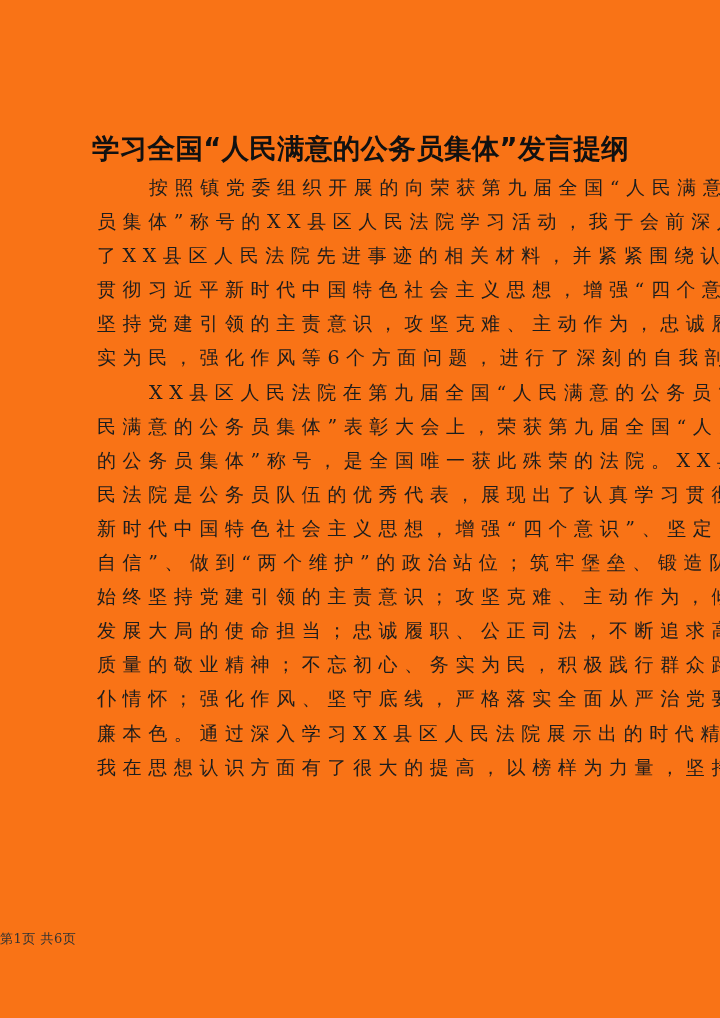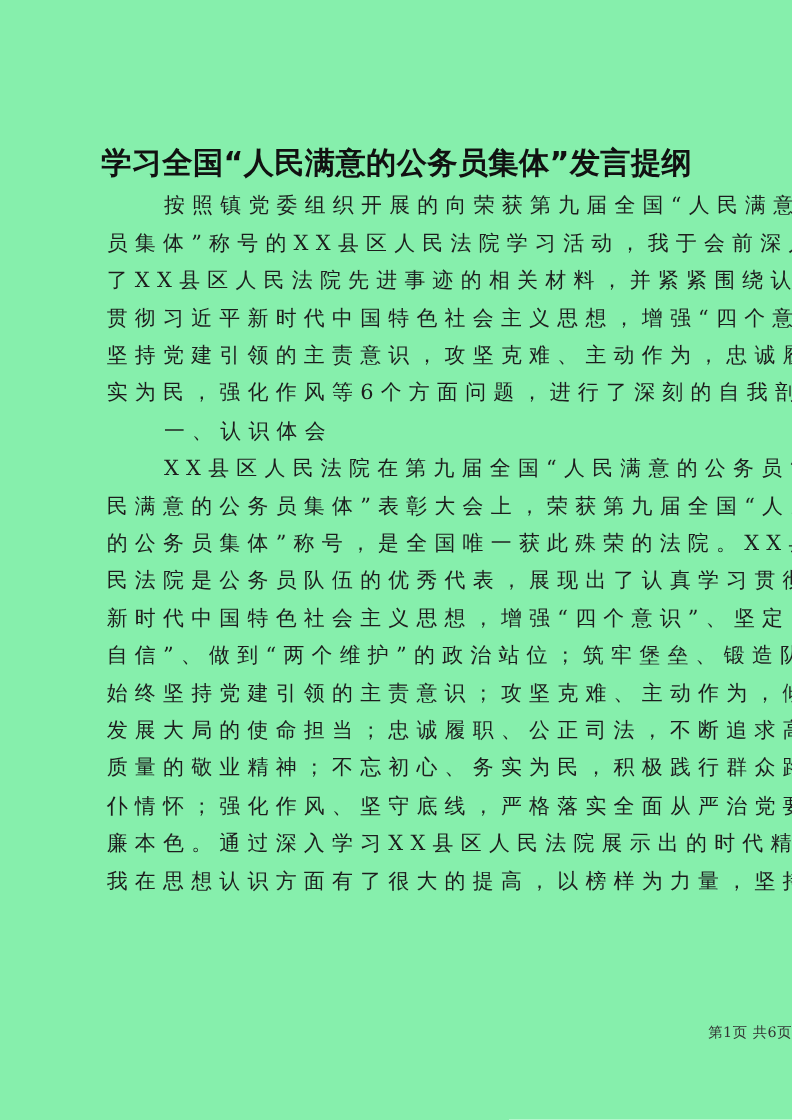--- a/index.html
+++ b/index.html
@@ -1,43 +1,42 @@
 <!DOCTYPE html>
 <html><head>
 <meta charset="utf-8">
 <style>
   html, body { margin: 0; padding: 0; background: #ffffff; }
   body { width: 720px; height: 1018px; position: relative; overflow: hidden;
          font-family: "DejaVu Serif", "Liberation Serif", serif; color: #1a1a1a; }
-  .page { position: absolute; left: 0; top: 0; width: 720px; height: 1018px; background: #86efac; }
+  .page { position: absolute; left: 0; top: 0; width: 720px; height: 1018px; background: #f97316; }
   .title { position: absolute; left: 92px; top: 128px; width: 540px;
            font-family: "DejaVu Sans", "Liberation Sans", sans-serif;
            font-weight: bold; font-size: 27.5px; line-height: 40px; letter-spacing: 0.3px;
            white-space: nowrap; color: #111; }
   .body { position: absolute; left: 97px; top: 170px; width: 530px; }
   .line { height: 34.1px; line-height: 34.1px; font-size: 19px; letter-spacing: 6.6px;
           white-space: nowrap; color: #1d1d1d; }
   .indent { padding-left: 52px; }
-  .footer { position: absolute; left: 0; width: 720px; top: 930px; text-align: right;
+  .footer { position: absolute; left: 0; width: 720px; top: 930px; text-align: left;
             font-size: 13px; color: #333; letter-spacing: 0.5px; }
 </style>
 </head>
 <body>
 
 <div class="page">
   <div class="title">学习全国“人民满意的公务员集体”发言提纲</div>
 
   <div class="body">
     <div class="line indent">按照镇党委组织开展的向荣获第九届全国“人民满意的公务</div>
     <div class="line">员集体”称号的XX县区人民法院学习活动，我于会前深入学习</div>
     <div class="line">了XX县区人民法院先进事迹的相关材料，并紧紧围绕认真学习</div>
     <div class="line">贯彻习近平新时代中国特色社会主义思想，增强“四个意识”，</div>
     <div class="line">坚持党建引领的主责意识，攻坚克难、主动作为，忠诚履职，务</div>
     <div class="line">实为民，强化作风等6个方面问题，进行了深刻的自我剖析，明</div>
-    <div class="line indent">一、认识体会</div>
     <div class="line indent">XX县区人民法院在第九届全国“人民满意的公务员”和“人</div>
     <div class="line">民满意的公务员集体”表彰大会上，荣获第九届全国“人民满意</div>
     <div class="line">的公务员集体”称号，是全国唯一获此殊荣的法院。XX县区人</div>
     <div class="line">民法院是公务员队伍的优秀代表，展现出了认真学习贯彻习近平</div>
     <div class="line">新时代中国特色社会主义思想，增强“四个意识”、坚定“四个</div>
     <div class="line">自信”、做到“两个维护”的政治站位；筑牢堡垒、锻造队伍，</div>
     <div class="line">始终坚持党建引领的主责意识；攻坚克难、主动作为，倾力服务</div>
     <div class="line">发展大局的使命担当；忠诚履职、公正司法，不断追求高标准高</div>
     <div class="line">质量的敬业精神；不忘初心、务实为民，积极践行群众路线的公</div>
     <div class="line">仆情怀；强化作风、坚守底线，严格落实全面从严治党要求的清</div>

